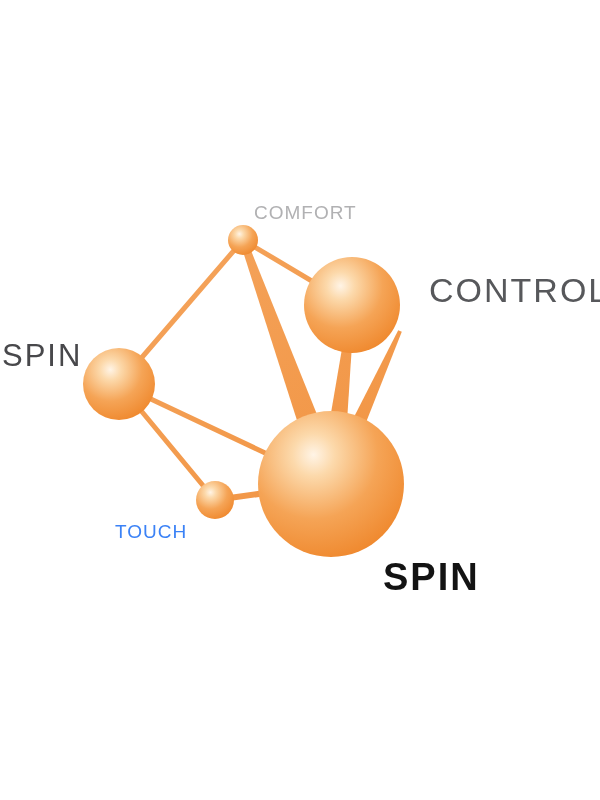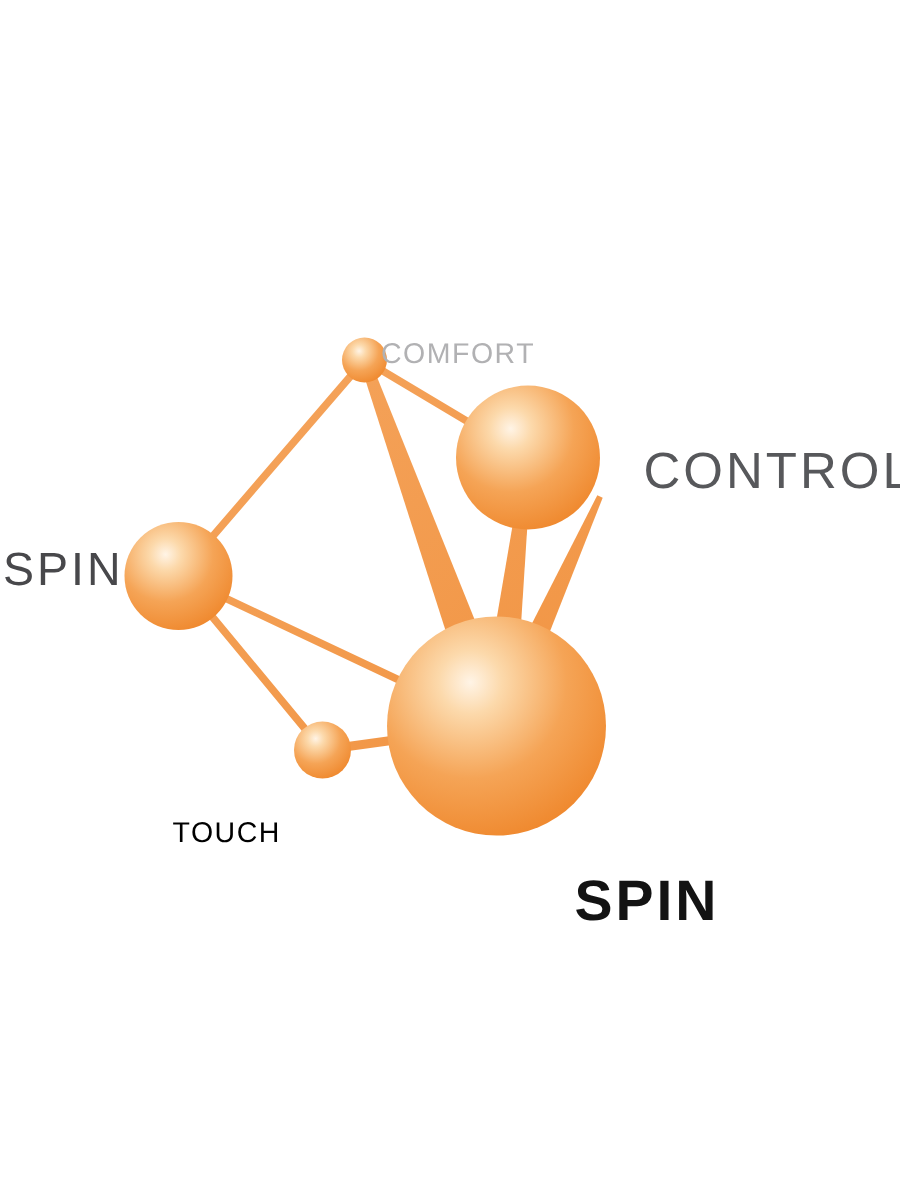--- a/index.html
+++ b/index.html
@@ -4,25 +4,25 @@
 <style>
   html,body{margin:0;padding:0;background:#fff;}
   .stage{
     position:relative;
     width:600px;height:800px;
     background:#ffffff;
     overflow:hidden;
     font-family:"Liberation Sans", sans-serif;
   }
   .diagram-svg{position:absolute;left:0;top:0;}
-  .label{position:absolute;white-space:nowrap;letter-spacing:1px;line-height:1;margin-top:24px;}
+  .label{position:absolute;white-space:nowrap;letter-spacing:1px;line-height:1;}
   .label-comfort{left:254px;top:203px;font-size:19px;color:#b1b1b3;}
   .label-control{left:429px;top:273px;font-size:34px;color:#57585b;letter-spacing:2px;}
   .label-spin{left:2px;top:340px;font-size:31px;color:#48484b;letter-spacing:2px;}
-  .label-touch{left:115px;top:522px;font-size:19px;color:#000000;}
+  .label-touch{left:115px;top:522px;font-size:19px;color:#3b82f6;}
   .label-power{left:383px;top:558px;font-size:38px;color:#131313;font-weight:bold;letter-spacing:2px;}
 </style>
 </head>
 <body>
 
 <div class="stage">
 
   <svg class="diagram-svg" id="diagram-svg" width="600" height="800" viewBox="0 0 600 800">
     <defs>
       <linearGradient id="edgeGrad" gradientUnits="userSpaceOnUse" x1="0" y1="0" x2="600" y2="800">

